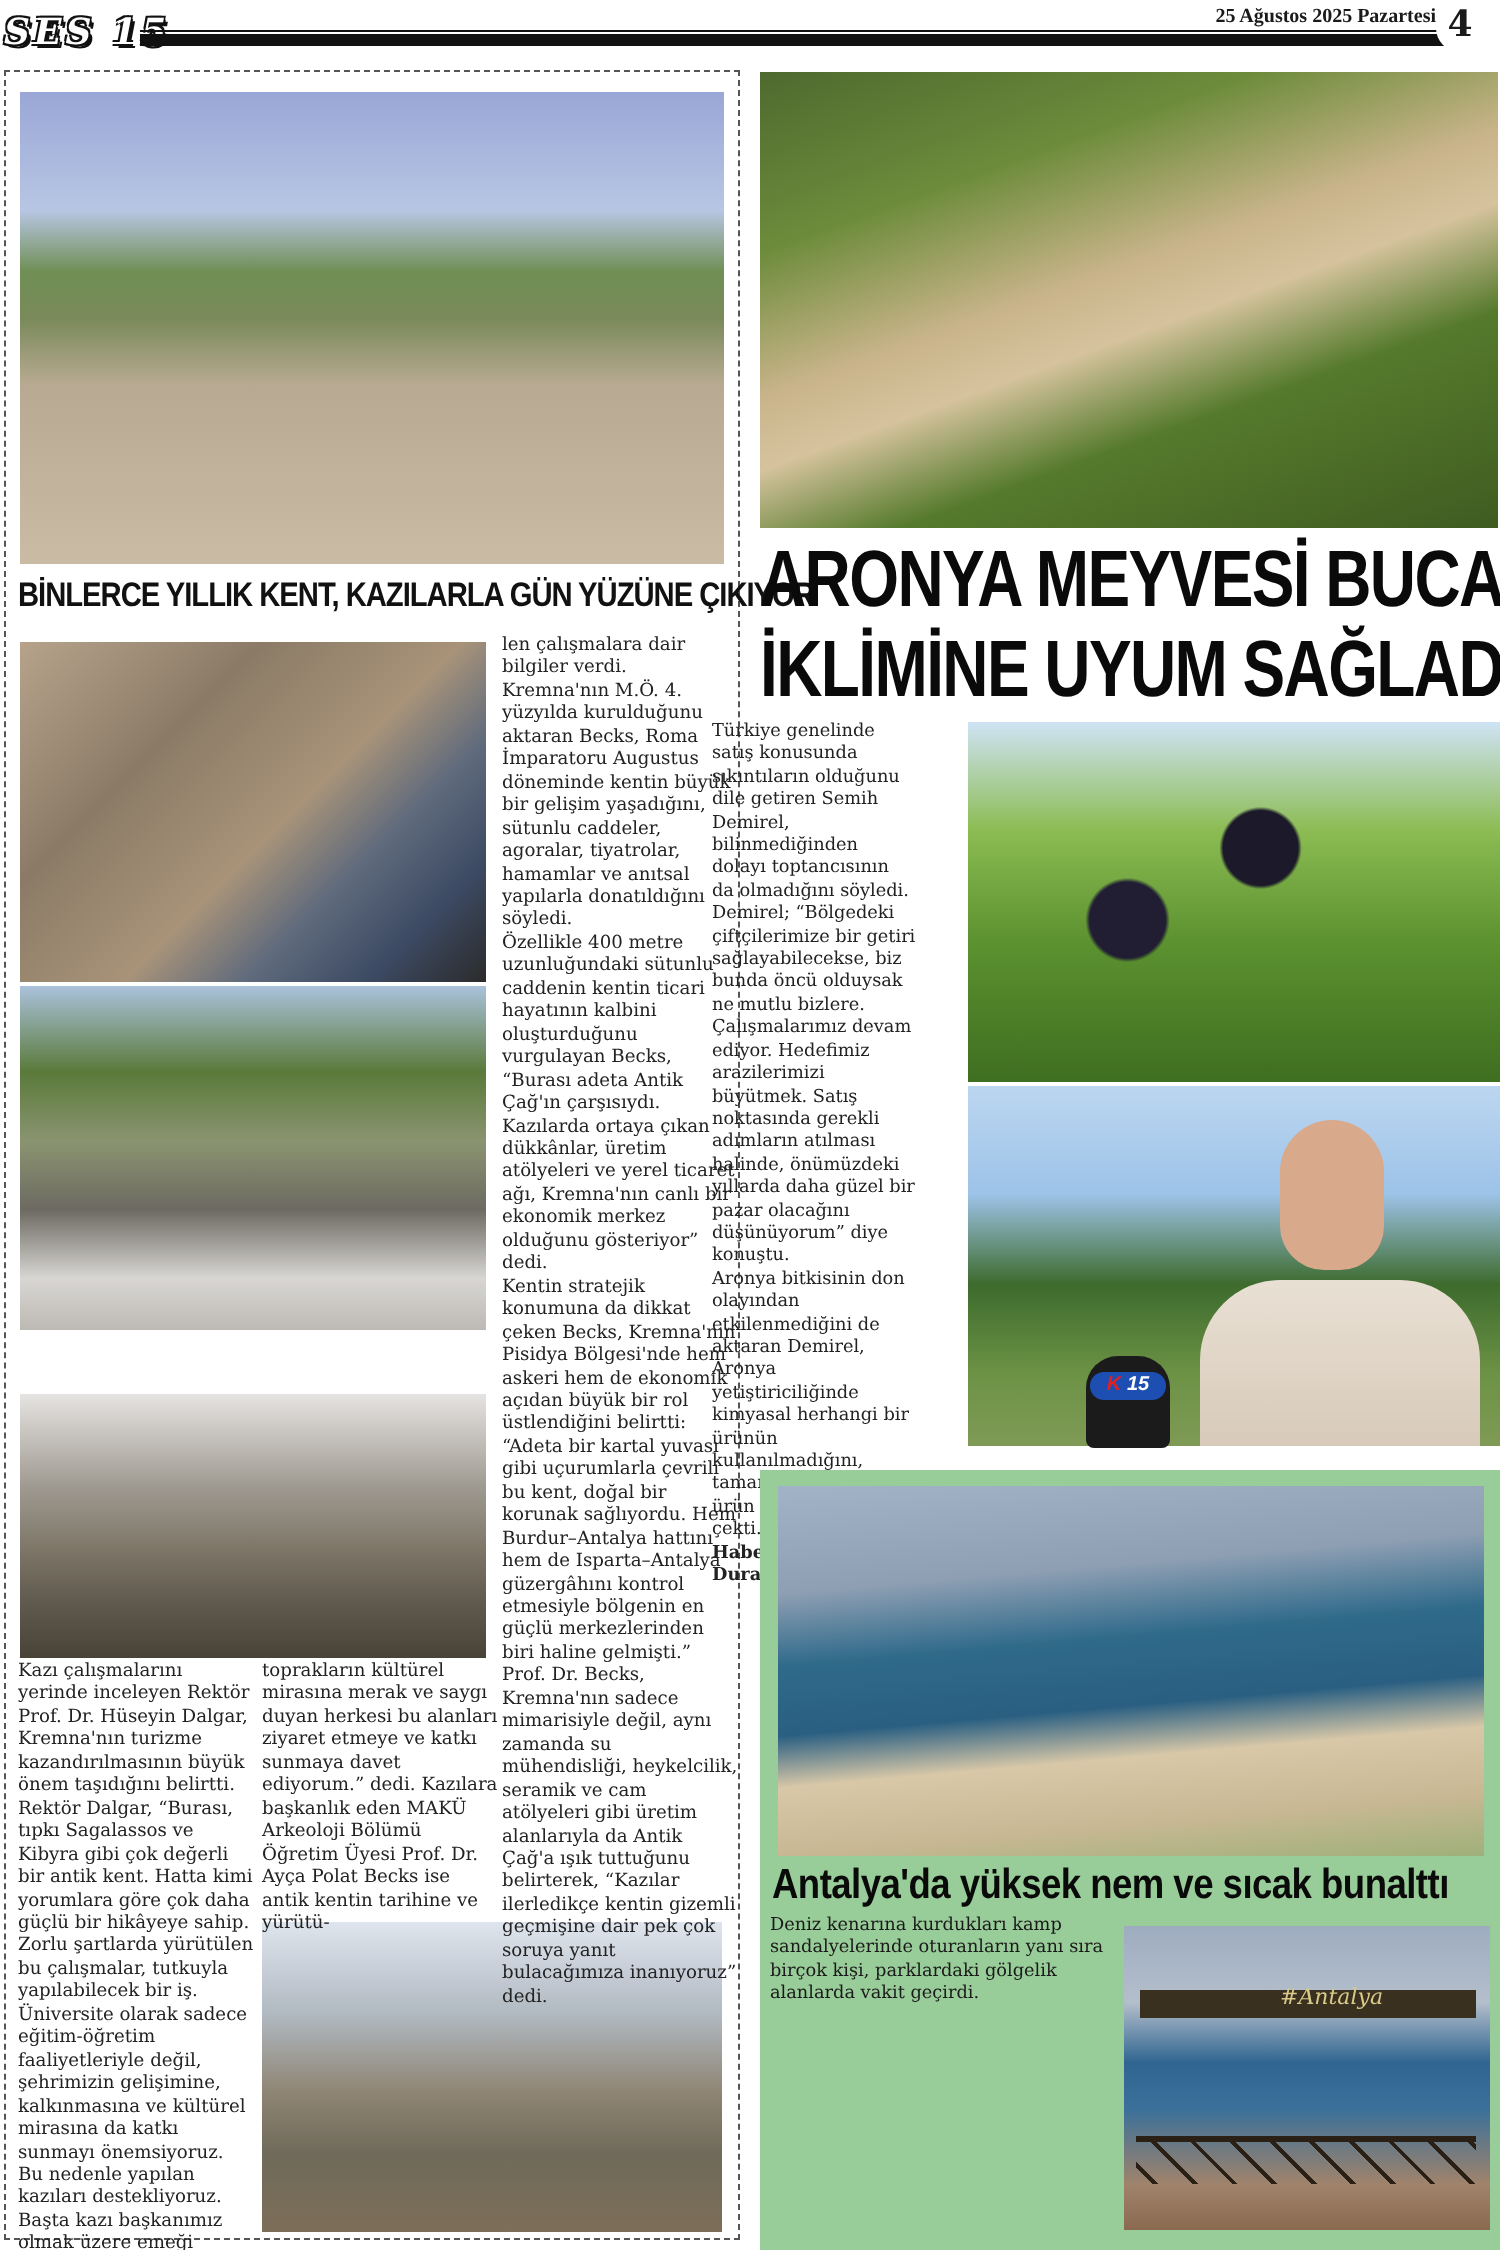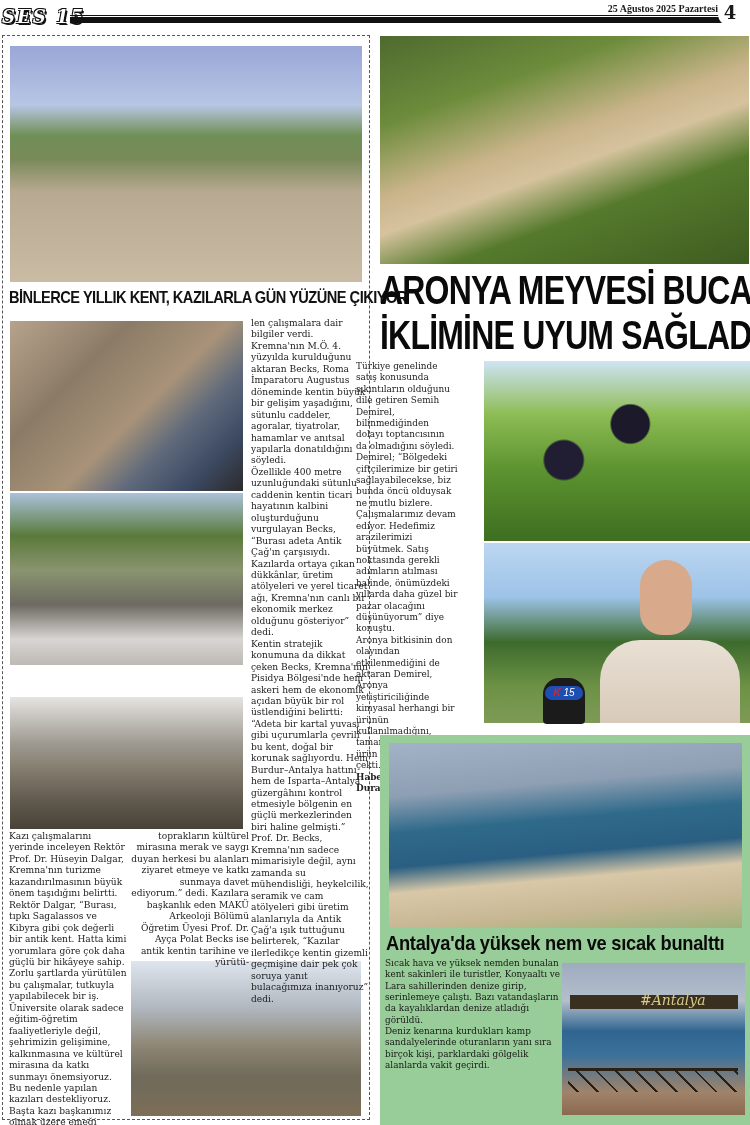--- a/index.html
+++ b/index.html
@@ -30,54 +30,54 @@
     background: linear-gradient(180deg, #aac2dc 0%, #5a7a3a 25%, #8a9470 45%, #6d6a62 65%, #d8d6d3 85%, #bdb9b4 100%); }
   .photo-dig { left: 7px; top: 661px; width: 233px; height: 132px;
     background: linear-gradient(180deg, #e6e4e2 0%, #9f9a91 35%, #7c7566 60%, #5e584d 80%, #484237 100%); }
   .photo-arch { left: 128px; top: 925px; width: 230px; height: 155px;
     background: linear-gradient(180deg, #dfe5ee 0%, #b0b8c0 30%, #8e8574 55%, #6f6a5a 75%, #7d6e58 100%); }
 
   .col-text { position: absolute; font-family: "DejaVu Serif", serif; font-size: 9.1px; line-height: 11.45px; color: #222; text-align: left; }
   .col-text p { margin: 0; }
   .col-right { left: 248px; top: 282px; width: 118px; }
   .col-b1 { left: 6px; top: 795px; width: 118px; }
-  .col-b2 { left: 128px; top: 795px; width: 118px; text-align: right; }
+  .col-b2 { left: 128px; top: 795px; width: 118px; }
   .byline { font-weight: bold; }
 
   
   .photo-farmer { left: 380px; top: 36px; width: 369px; height: 228px;
     background: linear-gradient(160deg, #4e6a2f 0%, #6d8c3b 25%, #c9b48a 45%, #d6c39e 55%, #557a2c 70%, #3f5c21 100%); }
   .headline-aronya { position: absolute; left: 380px; top: 268px; width: 370px; font-family: "Liberation Sans", sans-serif;
     font-weight: bold; font-size: 40px; line-height: 45px; letter-spacing: -1px; color: #0a0a0a; transform: scaleX(0.80);
     transform-origin: left top; white-space: nowrap; }
   .col-aronya { left: 356px; top: 361px; width: 102px; font-size: 8.9px; line-height: 11.4px; }
   .photo-berries { left: 484px; top: 361px; width: 266px; height: 180px;
     background: radial-gradient(circle at 55% 35%, #1c1a2a 0 10%, transparent 11%),
                 radial-gradient(circle at 30% 55%, #211d33 0 9%, transparent 10%),
                 linear-gradient(180deg, #cfe3f5 0%, #8cbc53 30%, #5d9330 60%, #3e6e20 100%); }
   .photo-interview { left: 484px; top: 543px; width: 266px; height: 180px;
     background: linear-gradient(180deg, #bcd6f0 0%, #9dc3e8 30%, #3d6b2d 55%, #6c9245 80%, #7f9a56 100%); }
   .mic { position: absolute; left: 543px; top: 678px; width: 42px; height: 46px; background: #1b1b1b; border-radius: 16px 16px 4px 4px; }
   .mic-badge { position: absolute; left: 545px; top: 686px; width: 38px; height: 14px; background: #1d4fb3; border-radius: 7px;
-    font-family: "Liberation Sans", sans-serif; font-style: italic; font-weight: normal; font-size: 10px; color: #fff; text-align: center; line-height: 14px; }
+    font-family: "Liberation Sans", sans-serif; font-style: italic; font-weight: bold; font-size: 10px; color: #fff; text-align: center; line-height: 14px; }
   .mic-badge b { color: #e32020; }
   .interviewee-shirt { position: absolute; left: 600px; top: 640px; width: 140px; height: 83px; background: linear-gradient(180deg, #e9e0d4, #d7cab9); border-radius: 40px 40px 0 0; }
   .interviewee-head { position: absolute; left: 640px; top: 560px; width: 52px; height: 75px; background: #d8a98a; border-radius: 26px 26px 22px 22px; }
 
   
   .antalya-box { position: absolute; left: 380px; top: 735px; width: 370px; height: 390px; background: #98cc98; }
   .photo-beach { left: 389px; top: 743px; width: 353px; height: 185px;
     background: linear-gradient(175deg, #a3b3c7 0%, #8e9fb3 25%, #2f6a8a 42%, #2a5f82 58%, #d8c8a8 70%, #c9b894 85%, #9fb07a 100%); }
   .headline-antalya { position: absolute; left: 386px; top: 931px; width: 364px; font-family: "Liberation Sans", sans-serif; font-weight: bold;
     font-size: 21px; letter-spacing: -0.3px; color: #0a0a0a; transform: scaleX(0.87); transform-origin: left; white-space: nowrap; }
   .col-antalya { left: 385px; top: 958px; width: 178px; font-size: 8.9px; line-height: 11.35px; color: #1a1a1a; }
   .photo-antalya-sign { left: 562px; top: 963px; width: 183px; height: 152px;
     background: linear-gradient(180deg, #9eacc0 0%, #b4bfcc 25%, #2f6590 45%, #3a709a 60%, #a0836b 85%, #8a6a4f 100%); }
   .sign-bar { position: absolute; left: 570px; top: 995px; width: 168px; height: 14px; background: #3a3020; }
-  .sign-text { position: absolute; left: 640px; top: 992px; font-family: "DejaVu Serif", serif; font-style: italic; font-size: 14px; color: #d9c98a; }
+  .sign-text { position: absolute; left: 640px; top: 992px; font-family: "DejaVu Serif", serif; font-style: italic; font-size: 11px; color: #d9c98a; }
   .fence { position: absolute; left: 568px; top: 1068px; width: 170px; height: 24px; border-top: 3px solid #2a2016;
            background: repeating-linear-gradient(45deg, transparent 0 6px, #2a2016 6px 8px, transparent 8px 14px); }
 </style>
 </head>
 <body>
 
 <div class="masthead">
   <div class="brand">SES 15</div>
   <div class="mast-rule-thin"></div>
   <div class="mast-rule-thick"></div>
@@ -124,19 +124,18 @@
 <div class="photo photo-interview"></div>
 <div class="interviewee-head"></div>
 <div class="interviewee-shirt"></div>
 <div class="mic"></div>
 <div class="mic-badge"><b>K</b> <span>15</span></div>
 
 <div class="antalya-box"></div>
 <div class="photo photo-beach"></div>
 <div class="headline-antalya">Antalya'da yüksek nem ve sıcak bunalttı</div>
 <div class="col-text col-antalya">
-  <p>Sıcak hava ve yüksek nemden bunalan kent sakinleri ile turistler, Konyaaltı ve Lara sahillerinden denize girip, serinlemeye çalıştı. Bazı vatandaşların da kayalıklardan denize atladığı görüldü.</p>
   <p><span>Deniz kenarına kurdukları kamp sandalyelerinde oturanların yanı sıra birçok kişi, parklardaki gölgelik alanlarda vakit geçirdi.</span> </p>
 </div>
 <div class="photo photo-antalya-sign"></div>
 <div class="sign-bar"></div>
 <div class="sign-text">#Antalya</div>
 <div class="fence"></div>
 
 </body></html>

